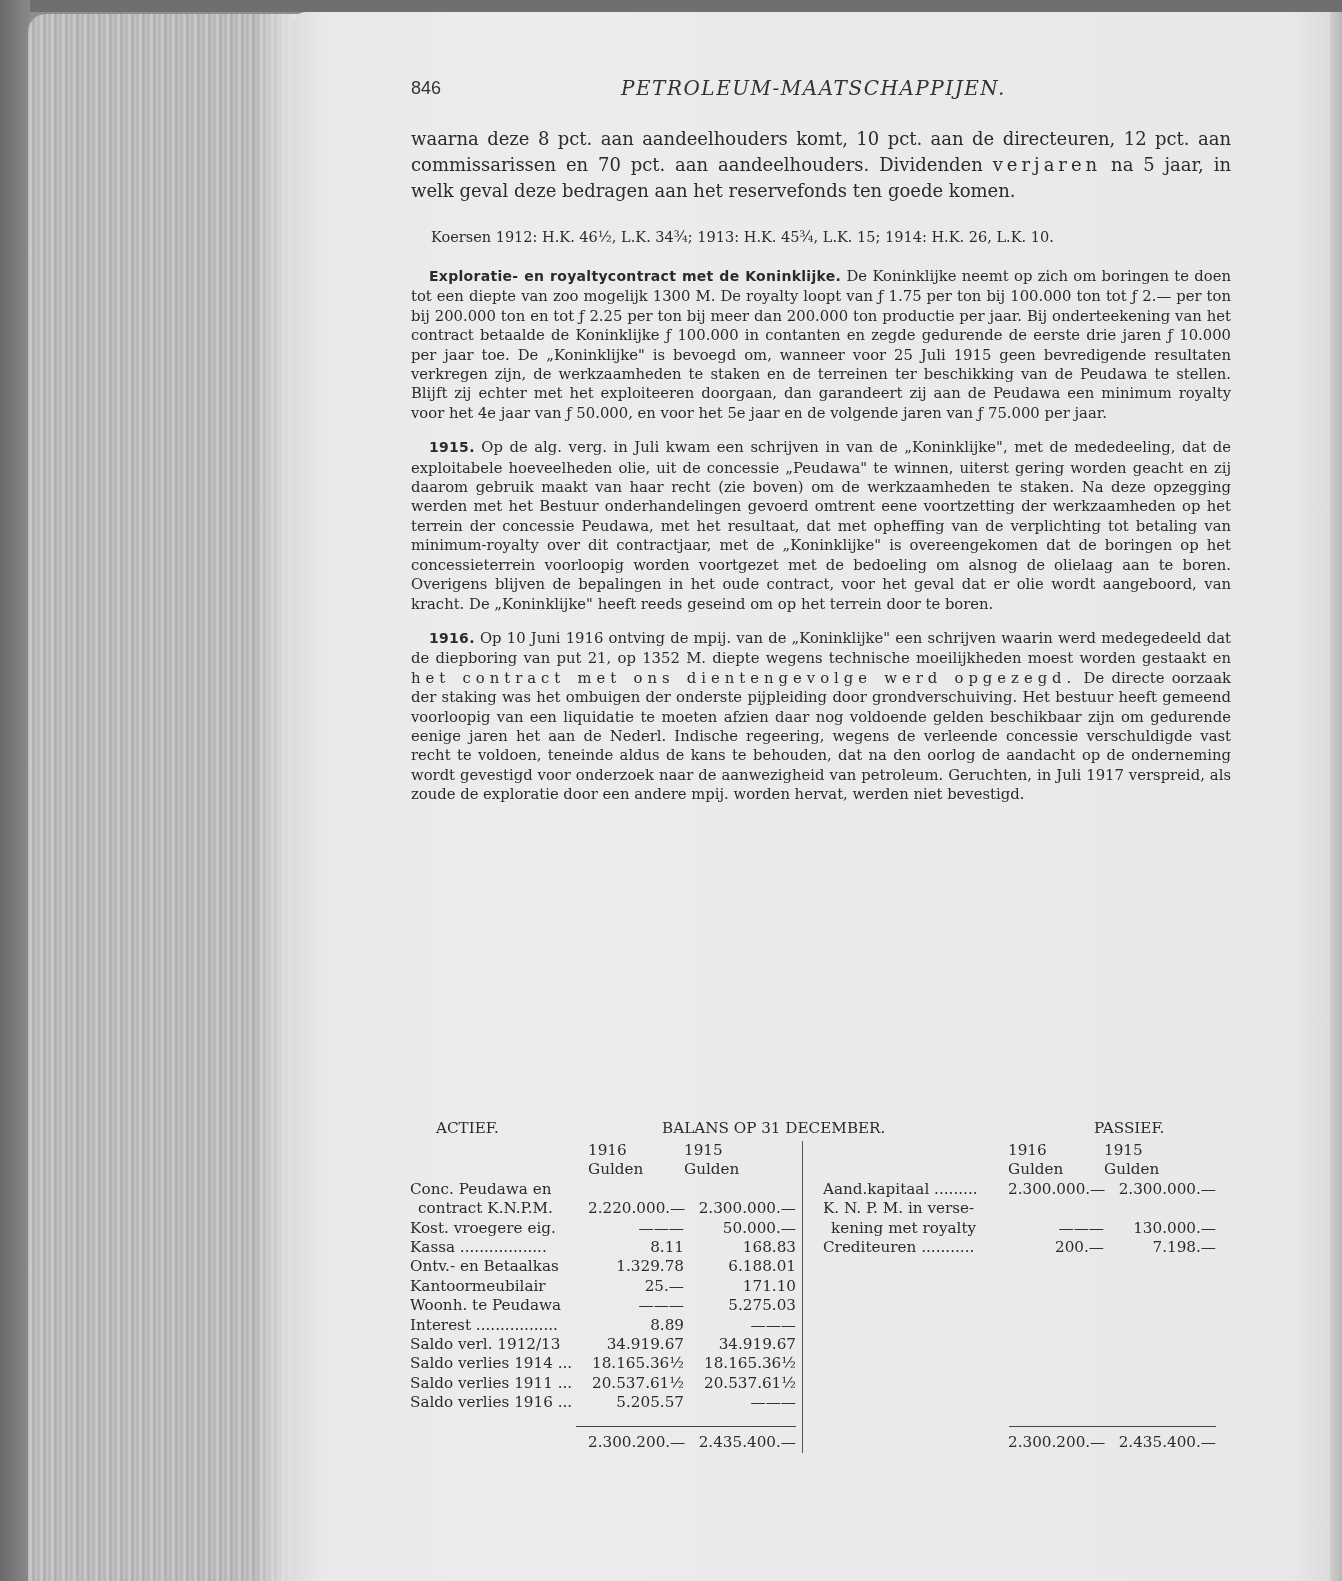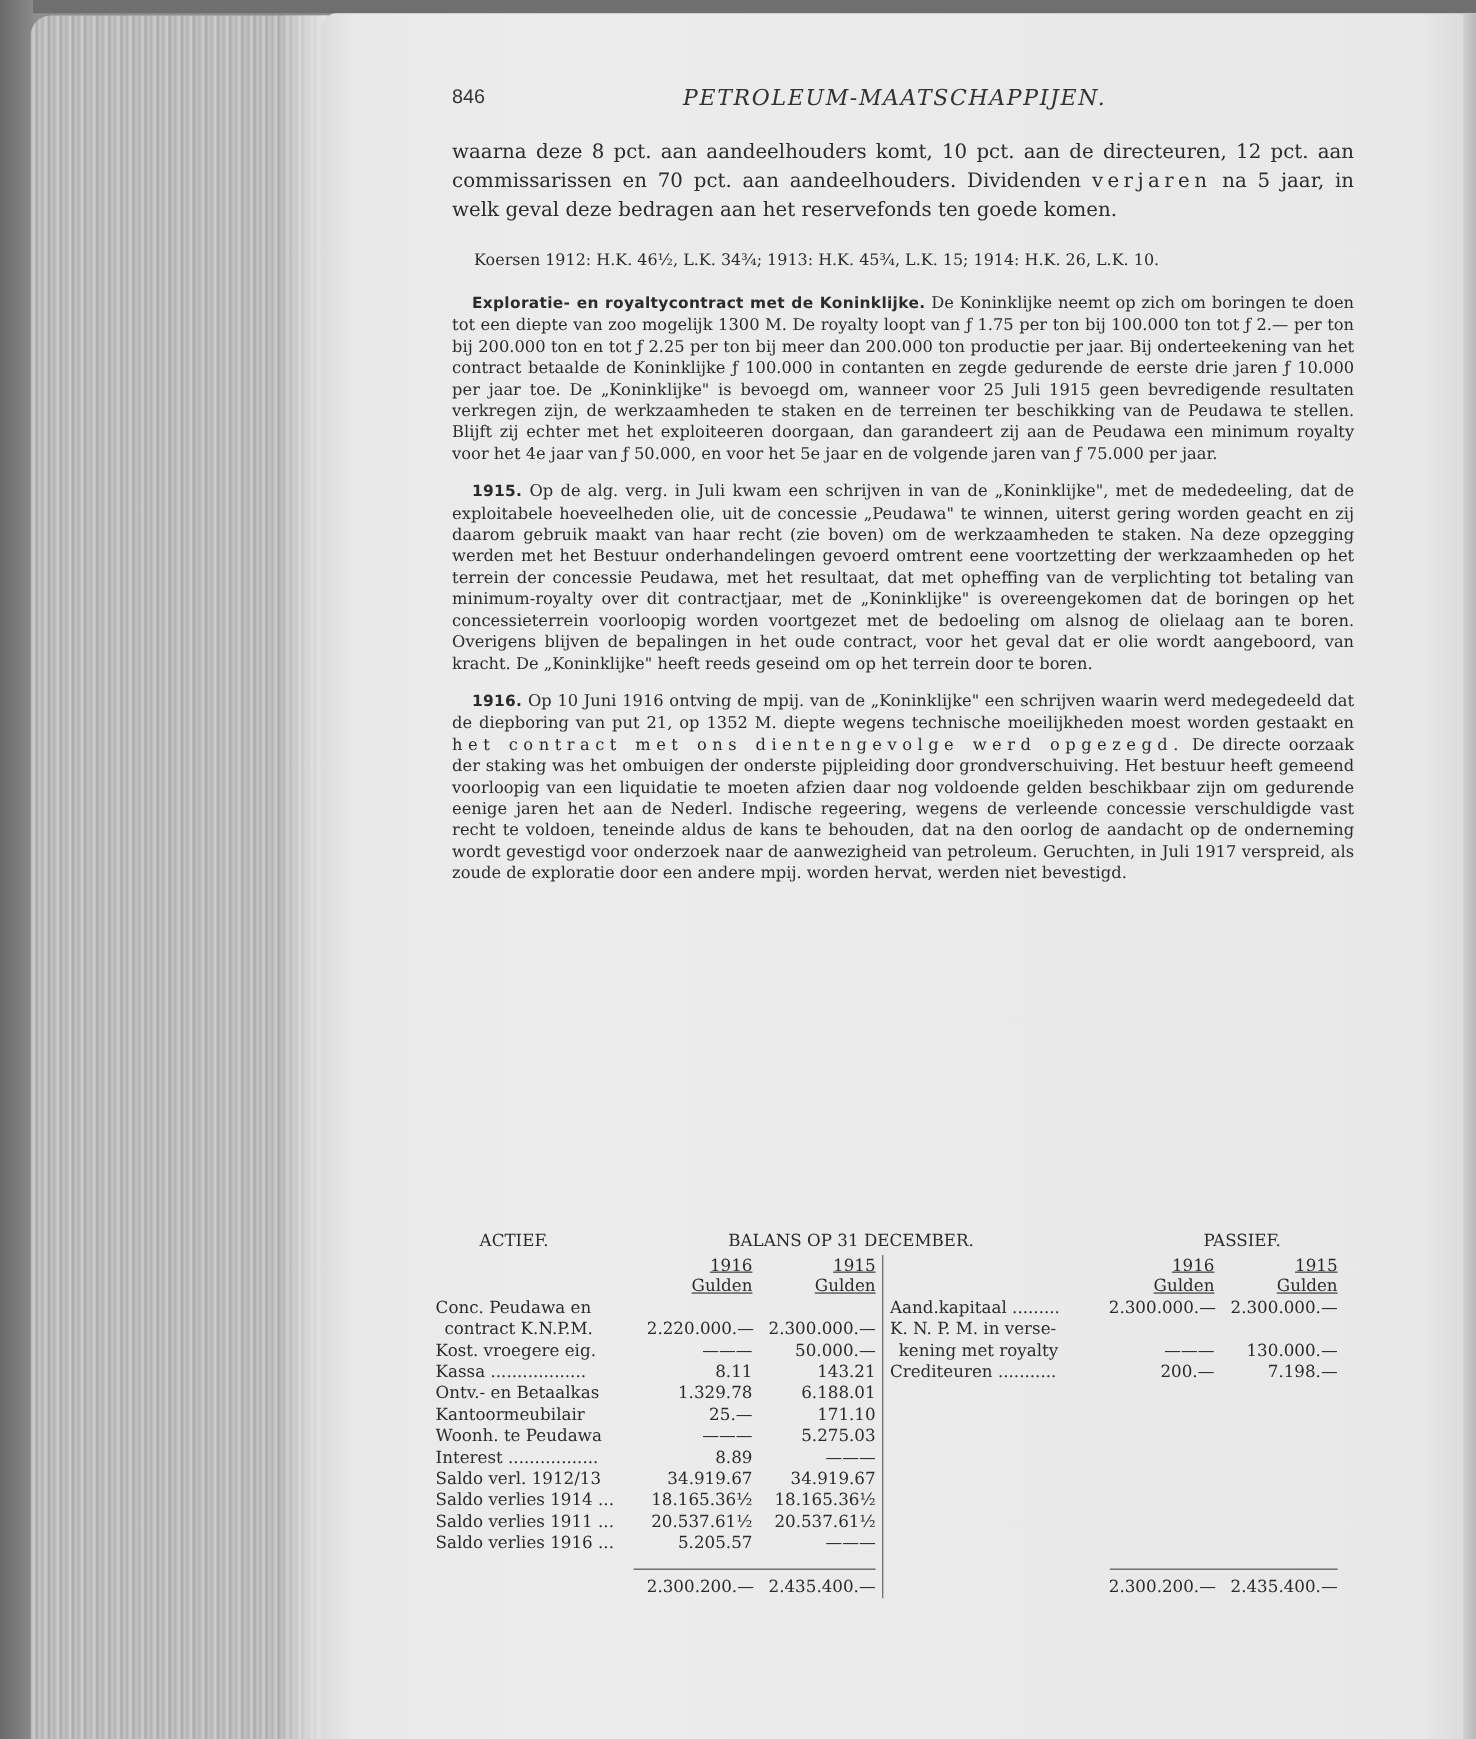--- a/index.html
+++ b/index.html
@@ -41,24 +41,24 @@
   .bold-head { font-family: "DejaVu Sans", sans-serif; font-weight: bold; font-size: 14px; letter-spacing: 0.3px; }
   .wide { letter-spacing: 5px; }
 
   .balance { position: absolute; left: 396px; top: 1115px; width: 820px; font-size: 15.2px; color: #2b2b2b; }
   .bal-head { position: relative; height: 26px; }
   .bal-head span { position: absolute; top: 4px; }
   .bal-cols { display: flex; }
   .bal-left { width: 400px; border-right: 1.5px solid #555; padding-right: 6px; }
   .bal-right { flex: 1; padding-left: 6px; }
   .row { display: flex; height: 19.4px; line-height: 19.4px; white-space: nowrap; }
-  .row .lbl { flex: 1; overflow: hidden; }
+  .row .lbl { flex: 1; overflow: hidden; margin-left: 14px; }
   .row .v1 { width: 96px; text-align: right; }
   .row .v2 { width: 112px; text-align: right; }
-  .yr-row .v1, .yr-row .v2 { text-align: right; text-decoration: underline; }
+  .yr-row .v1, .yr-row .v2 { text-align: left; }
   .rule-row { height: 10px; border-bottom: 1px solid #444; margin-top: 4px; }
   .total-row { margin-top: 6px; }
 </style>
 </head>
 <body>
 
 <div class="top-dark"></div>
 <div class="left-shadow"></div>
 <div class="page-edges"></div>
 <div class="page"></div>
@@ -112,21 +112,21 @@
           <span class="v2">2.300.000.—</span>
         </div>
       <div class="row">
           <span class="lbl">Kost. vroegere eig.</span>
           <span class="v1">———</span>
           <span class="v2">50.000.—</span>
         </div>
       <div class="row">
           <span class="lbl">Kassa ..................</span>
           <span class="v1">8.11</span>
-          <span class="v2">143.21</span>
+          <span class="v2">168.83</span>
         </div>
       <div class="row">
           <span class="lbl">Ontv.- en Betaalkas</span>
           <span class="v1">1.329.78</span>
           <span class="v2">6.188.01</span>
         </div>
       <div class="row">
           <span class="lbl">Kantoormeubilair</span>
           <span class="v1">25.—</span>
           <span class="v2">171.10</span>

